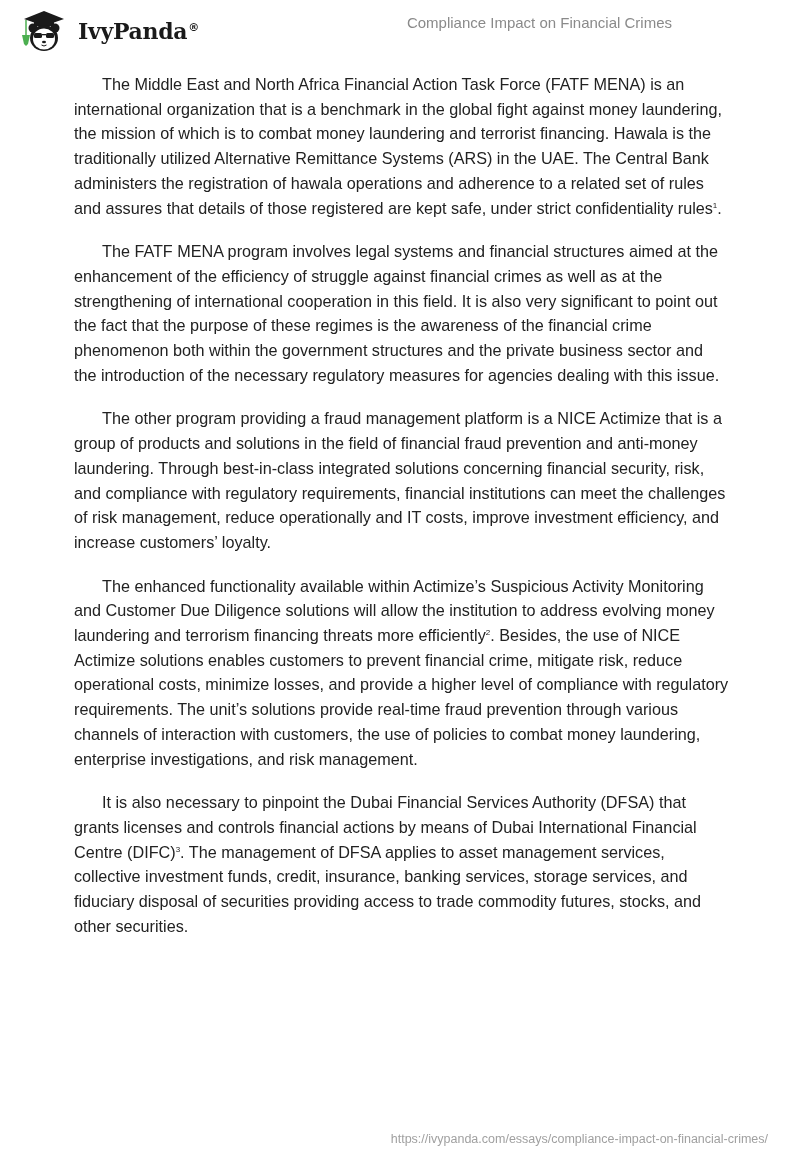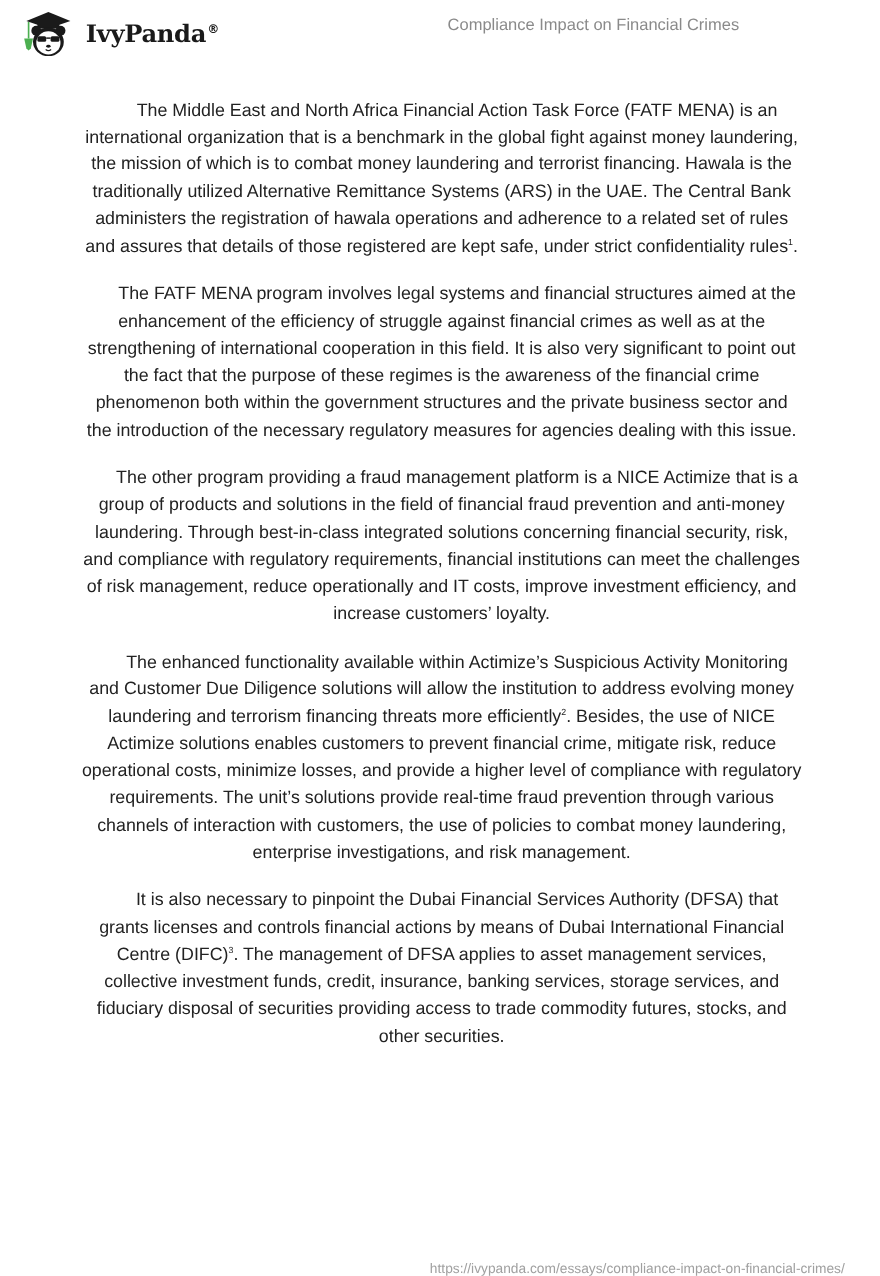--- a/index.html
+++ b/index.html
@@ -3,24 +3,24 @@
   <meta charset="utf-8">
   <style>
     html, body { margin: 0; padding: 0; background: #ffffff; }
     body { width: 800px; height: 1160px; position: relative; overflow: hidden; font-family: "Liberation Sans", sans-serif; color: #222222; }
     .header { position: absolute; left: 0; top: 0; width: 704px; height: 62px; }
     .logo { position: absolute; left: 18px; top: 8px; display: flex; align-items: center; }
     .logo-icon { width: 52px; height: 46px; }
     .logo-text { font-family: "DejaVu Serif", serif; font-weight: bold; font-size: 22px; color: #1a1a1a; margin-left: 8px; letter-spacing: -0.3px; }
     .logo-reg { font-size: 11px; vertical-align: super; margin-left: 1px; font-family: "DejaVu Sans", sans-serif; }
     .doc-title { position: absolute; right: 32px; top: 14px; font-size: 15px; color: #8a8a8a; }
-    .content { position: absolute; left: 74px; top: 88px; width: 655px; text-align: center; }
+    .content { position: absolute; left: 74px; top: 72px; width: 655px; }
     .para { font-size: 16.2px; line-height: 24.7px; margin: 0 0 19px 0; text-indent: 28px; color: #222; }
     .para sup { font-size: 8px; line-height: 0; vertical-align: super; }
-    .footer-url { position: absolute; right: 32px; top: 1132px; font-size: 12.5px; color: #a0a0a0; margin-top: 14px; }
+    .footer-url { position: absolute; right: 32px; top: 1132px; font-size: 12.5px; color: #a0a0a0; }
   </style>
 </head>
 <body>
 
 <div class="header">
   <div class="logo">
     <svg class="logo-icon" viewBox="0 0 52 46">
 
       <polygon points="6,11 26,3 46,11 26,18" fill="#1a1a1a"></polygon>
       <rect x="16" y="12" width="20" height="6" fill="#1a1a1a"></rect>

